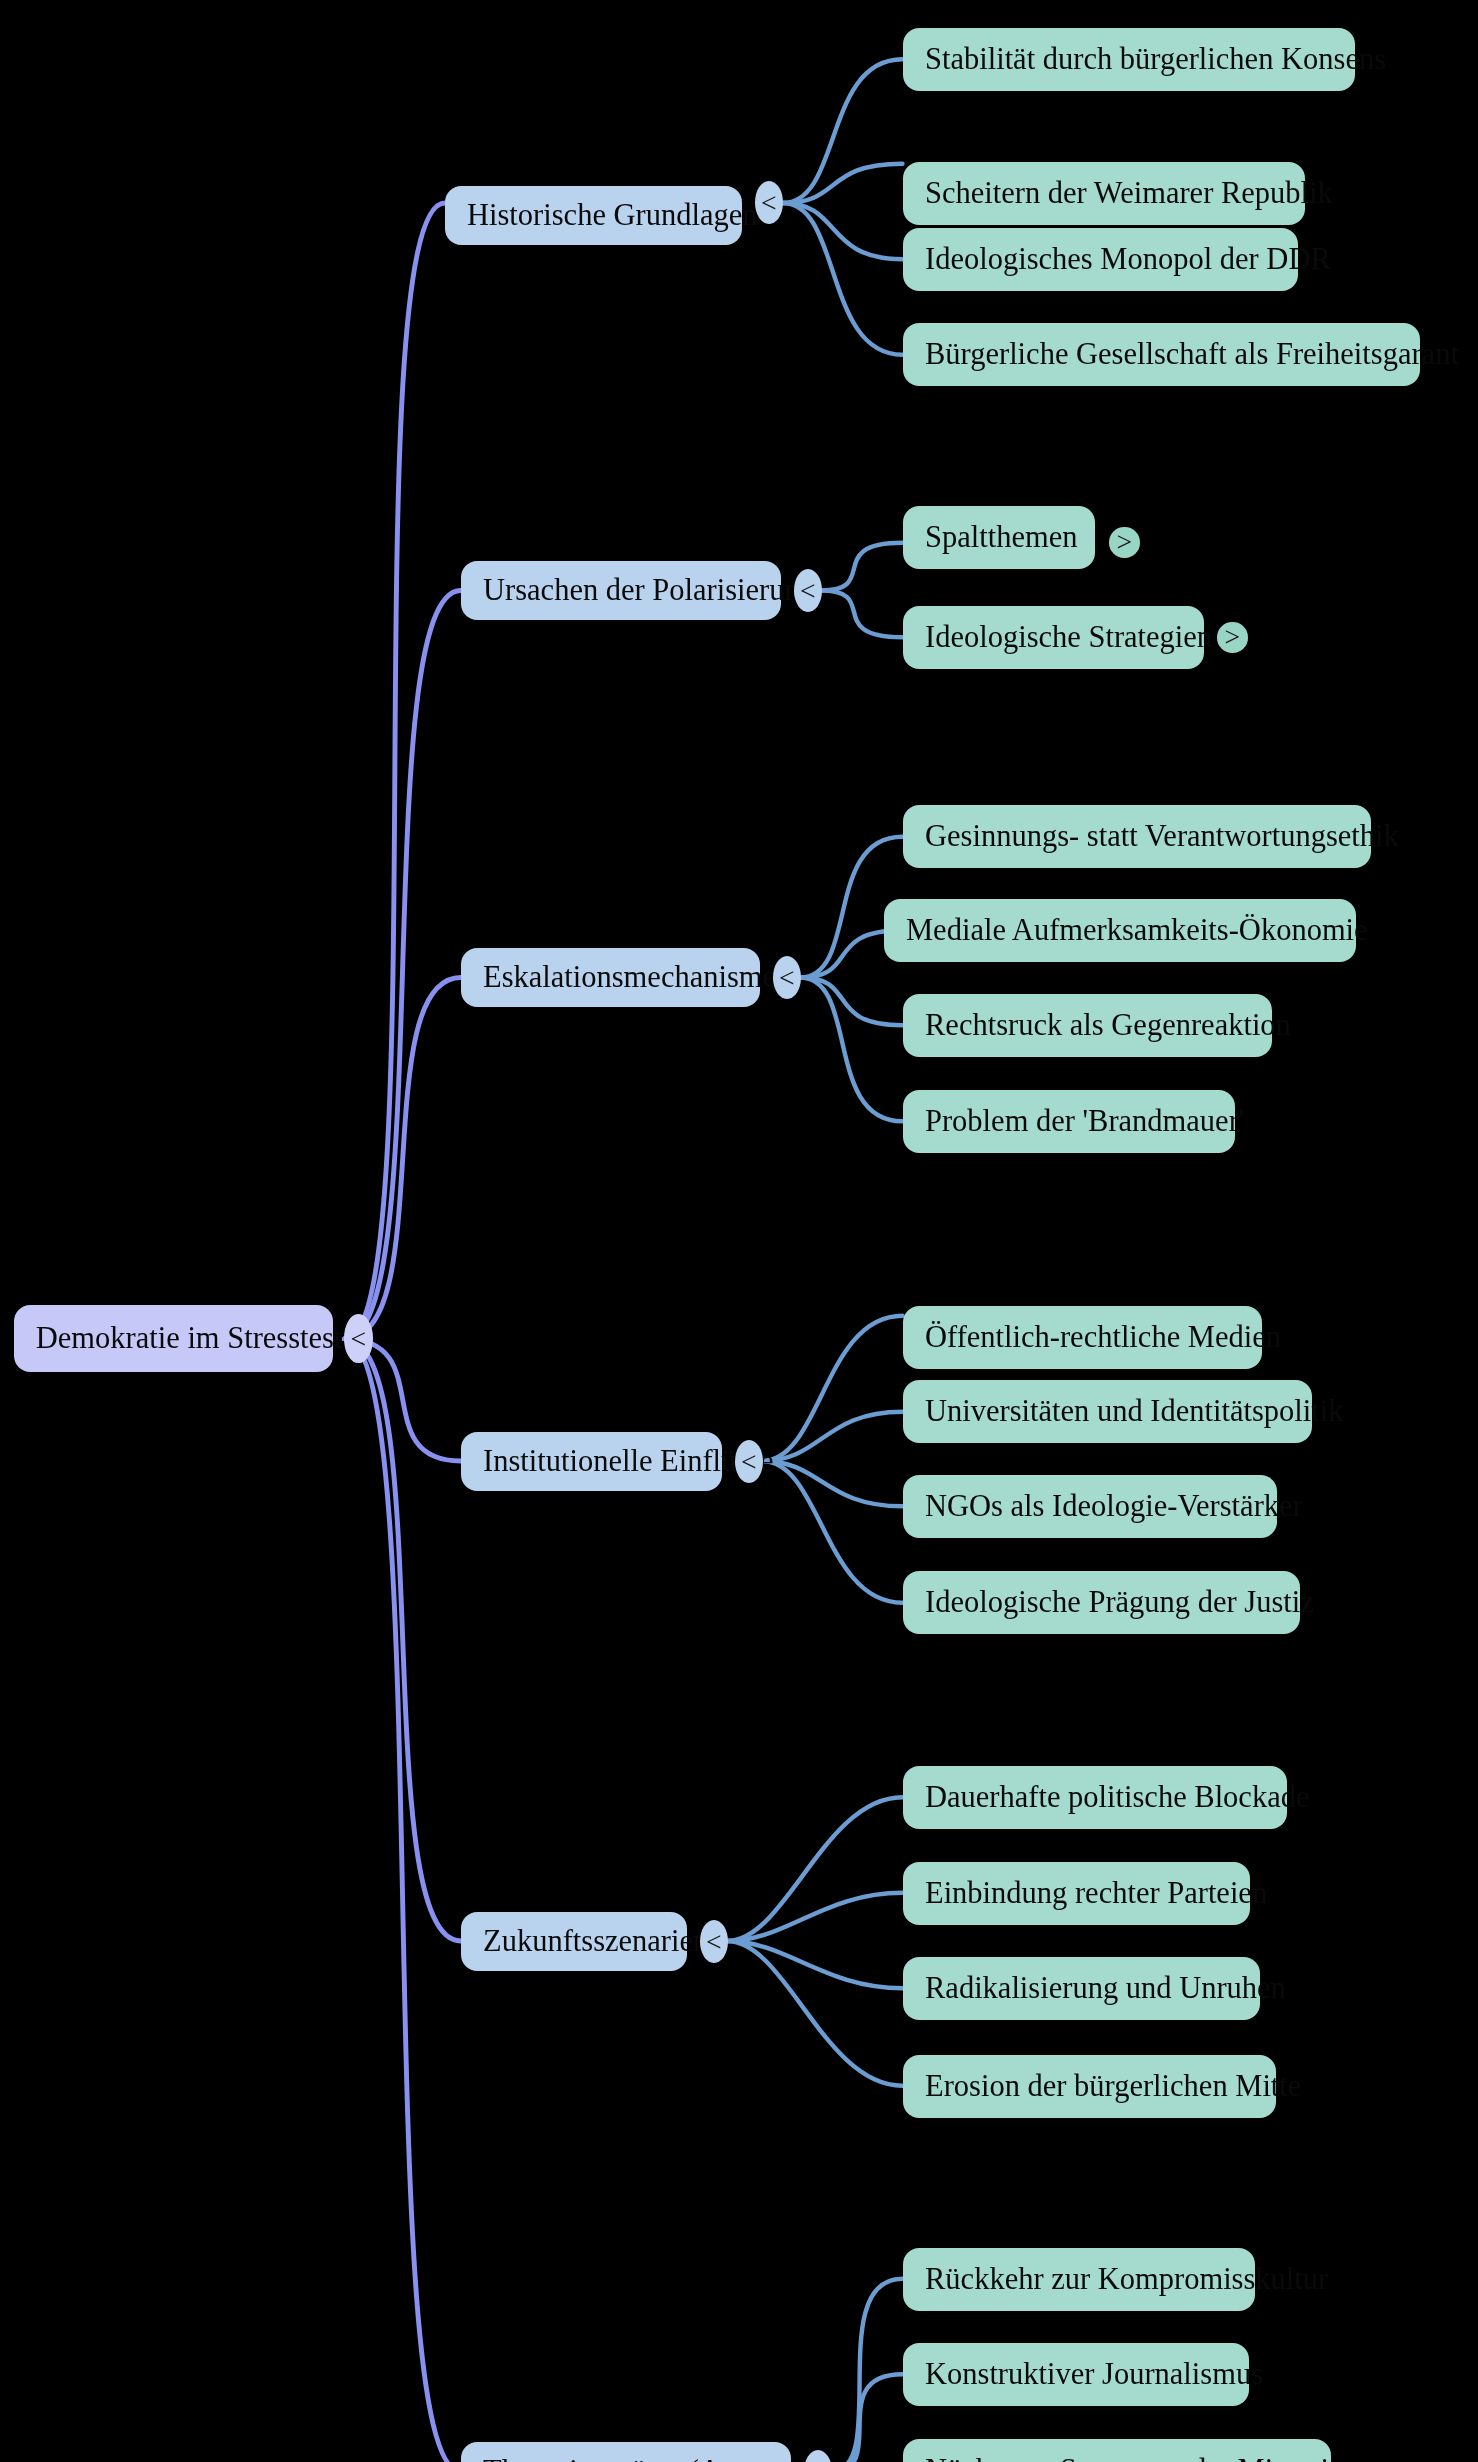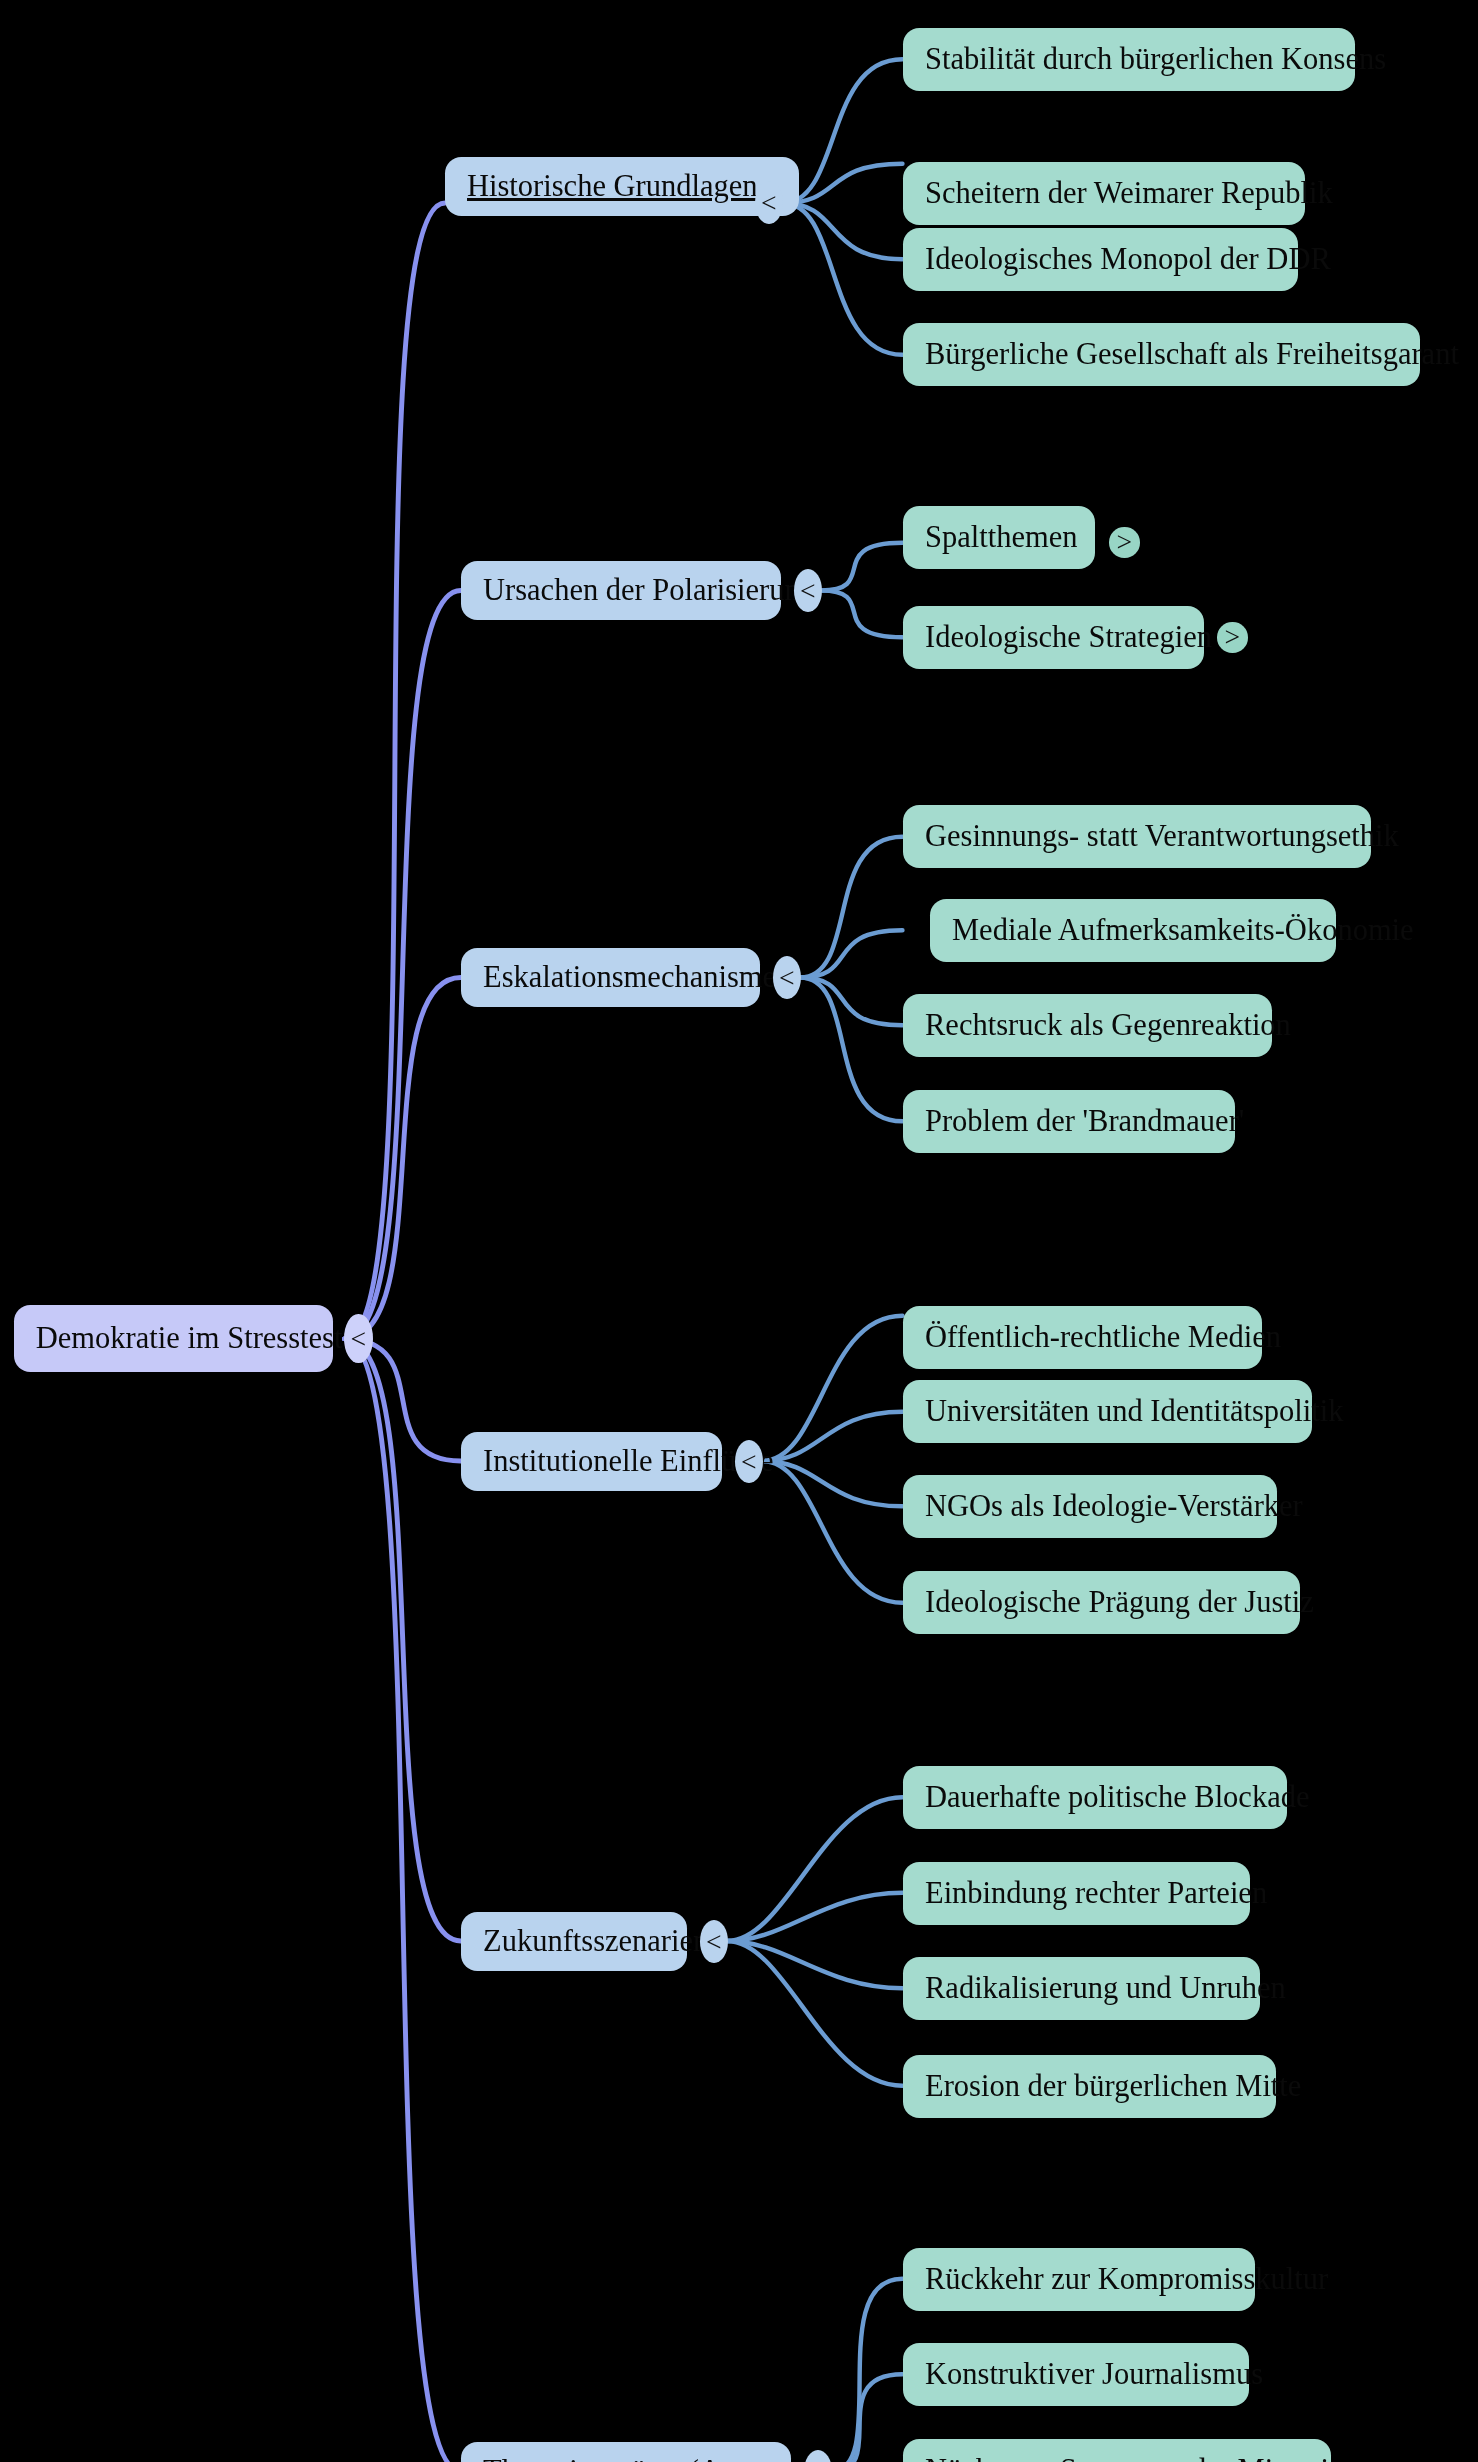--- a/index.html
+++ b/index.html
@@ -64,21 +64,21 @@
     </svg>
 
   <div class="node root-node" id="root-node" style="left:13.8px;top:1305px;width:319px;height:67px;">
     <span>Demokratie im Stresstest</span>
   </div>
   <div class="toggle toggle-root" id="root-toggle" style="left:344px;top:1314px;width:28.6px;height:49px;">
     <span>&lt;</span>
   </div>
 
   <div id="generated-nodes">
-      <div class="node branch-node" style="left: 445px; top: 157px; width: 354px; height: 59px; text-decoration: underline;">
+      <div class="node branch-node" style="left: 445px; top: 186px; width: 297px; height: 59px;">
         <span>Historische Grundlagen</span>
       </div>
       <div class="toggle toggle-branch" style="left: 755px; top: 181px; width: 27.6px; height: 43px;">
         <span>&lt;</span>
       </div>
       <div class="node leaf-node" style="left: 903px; top: 27.6px; width: 452px; height: 63px;">
         <span>Stabilität durch bürgerlichen Konsens</span>
       </div>
       <div class="node leaf-node" style="left: 903px; top: 132px; width: 402px; height: 63px; margin-top: 30px;">
         <span>Scheitern der Weimarer Republik</span>
@@ -109,21 +109,21 @@
       </div>
       <div class="node branch-node" style="left: 461px; top: 948px; width: 299px; height: 59px;">
         <span>Eskalationsmechanismen</span>
       </div>
       <div class="toggle toggle-branch" style="left: 773px; top: 956px; width: 27.6px; height: 43px;">
         <span>&lt;</span>
       </div>
       <div class="node leaf-node" style="left: 903px; top: 805px; width: 468px; height: 63px;">
         <span>Gesinnungs- statt Verantwortungsethik</span>
       </div>
-      <div class="node leaf-node" style="left: 930px; top: 899px; width: 406px; height: 63px;">
+      <div class="node leaf-node" style="left: 884px; top: 899px; width: 472px; height: 63px;">
         <span>Mediale Aufmerksamkeits-Ökonomie</span>
       </div>
       <div class="node leaf-node" style="left: 903px; top: 994px; width: 369px; height: 63px;">
         <span>Rechtsruck als Gegenreaktion</span>
       </div>
       <div class="node leaf-node" style="left: 903px; top: 1090px; width: 332px; height: 63px;">
         <span>Problem der 'Brandmauer'</span>
       </div>
       <div class="node branch-node" style="left: 461px; top: 1432px; width: 261px; height: 59px;">
         <span>Institutionelle Einflüsse</span>

